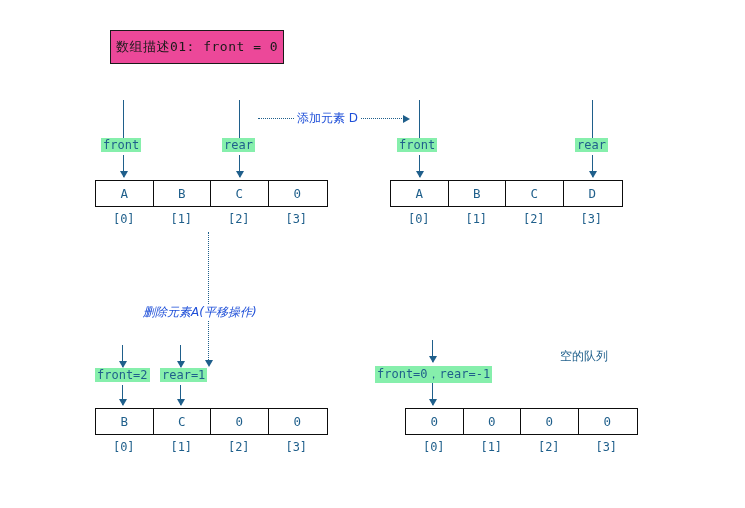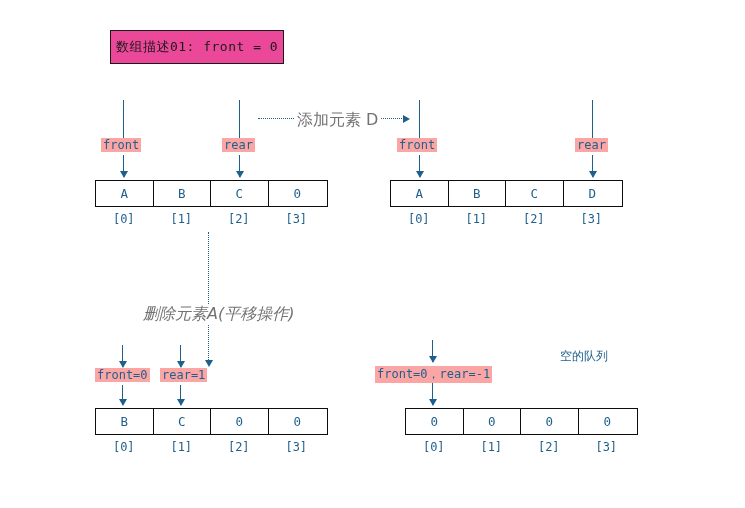--- a/index.html
+++ b/index.html
@@ -91,21 +91,21 @@
     border-left: 4px solid transparent;
     border-right: 4px solid transparent;
     border-top: 7px solid #1f5f8b;
   }
   .ptr-label {
     position: absolute;
     font-family: "DejaVu Sans Mono", "Liberation Mono", monospace;
     font-size: 12px;
     color: #1f5f8b;
     white-space: nowrap;
-    background: #fca5a5;
+    background: #86efac;
     padding: 0 2px;
   }
 
   
   .dotted-h {
     position: absolute;
     height: 0;
     border-top: 1.5px dotted #1f5f8b;
   }
   .dotted-h::after {
@@ -132,22 +132,22 @@
     width: 0;
     height: 0;
     border-left: 4px solid transparent;
     border-right: 4px solid transparent;
     border-top: 7px solid #1f5f8b;
   }
 
   .op-label {
     position: absolute;
     font-family: "DejaVu Sans", "Liberation Sans", sans-serif;
-    font-size: 16px;
-    color: #737373;
+    font-size: 12px;
+    color: #1d4ed8;
     white-space: nowrap;
     background: #ffffff;
     padding: 0 3px;
   }
   .note-label {
     position: absolute;
     font-family: "DejaVu Sans", "Liberation Sans", sans-serif;
     font-size: 12px;
     color: #1f5f8b;
     white-space: nowrap;
@@ -213,21 +213,21 @@
     <div class="idx">[0]</div>
     <div class="idx">[1]</div>
     <div class="idx">[2]</div>
     <div class="idx">[3]</div>
   </div>
 
   <div class="dotted-v" style="left:208px; top:232px; height:128px;"></div>
   <div class="op-label" style="left:140px; top:304px;font-style:italic;">删除元素A(平移操作)</div>
 
   <div class="ptr" style="left:122px; top:345px; height:22px;"></div>
-  <div class="ptr-label" style="left:95px; top:368px;">front=0</div>
+  <div class="ptr-label" style="left:95px; top:368px;">front=2</div>
   <div class="ptr" style="left:122px; top:385px; height:20px;"></div>
 
   <div class="ptr" style="left:180px; top:345px; height:22px;"></div>
   <div class="ptr-label" style="left:160px; top:368px;">rear=1</div>
   <div class="ptr" style="left:180px; top:385px; height:20px;"></div>
 
   <div class="array" style="left:95px; top:408px; width:233px;">
     <div class="cell">B</div>
     <div class="cell">C</div>
     <div class="cell">0</div>

